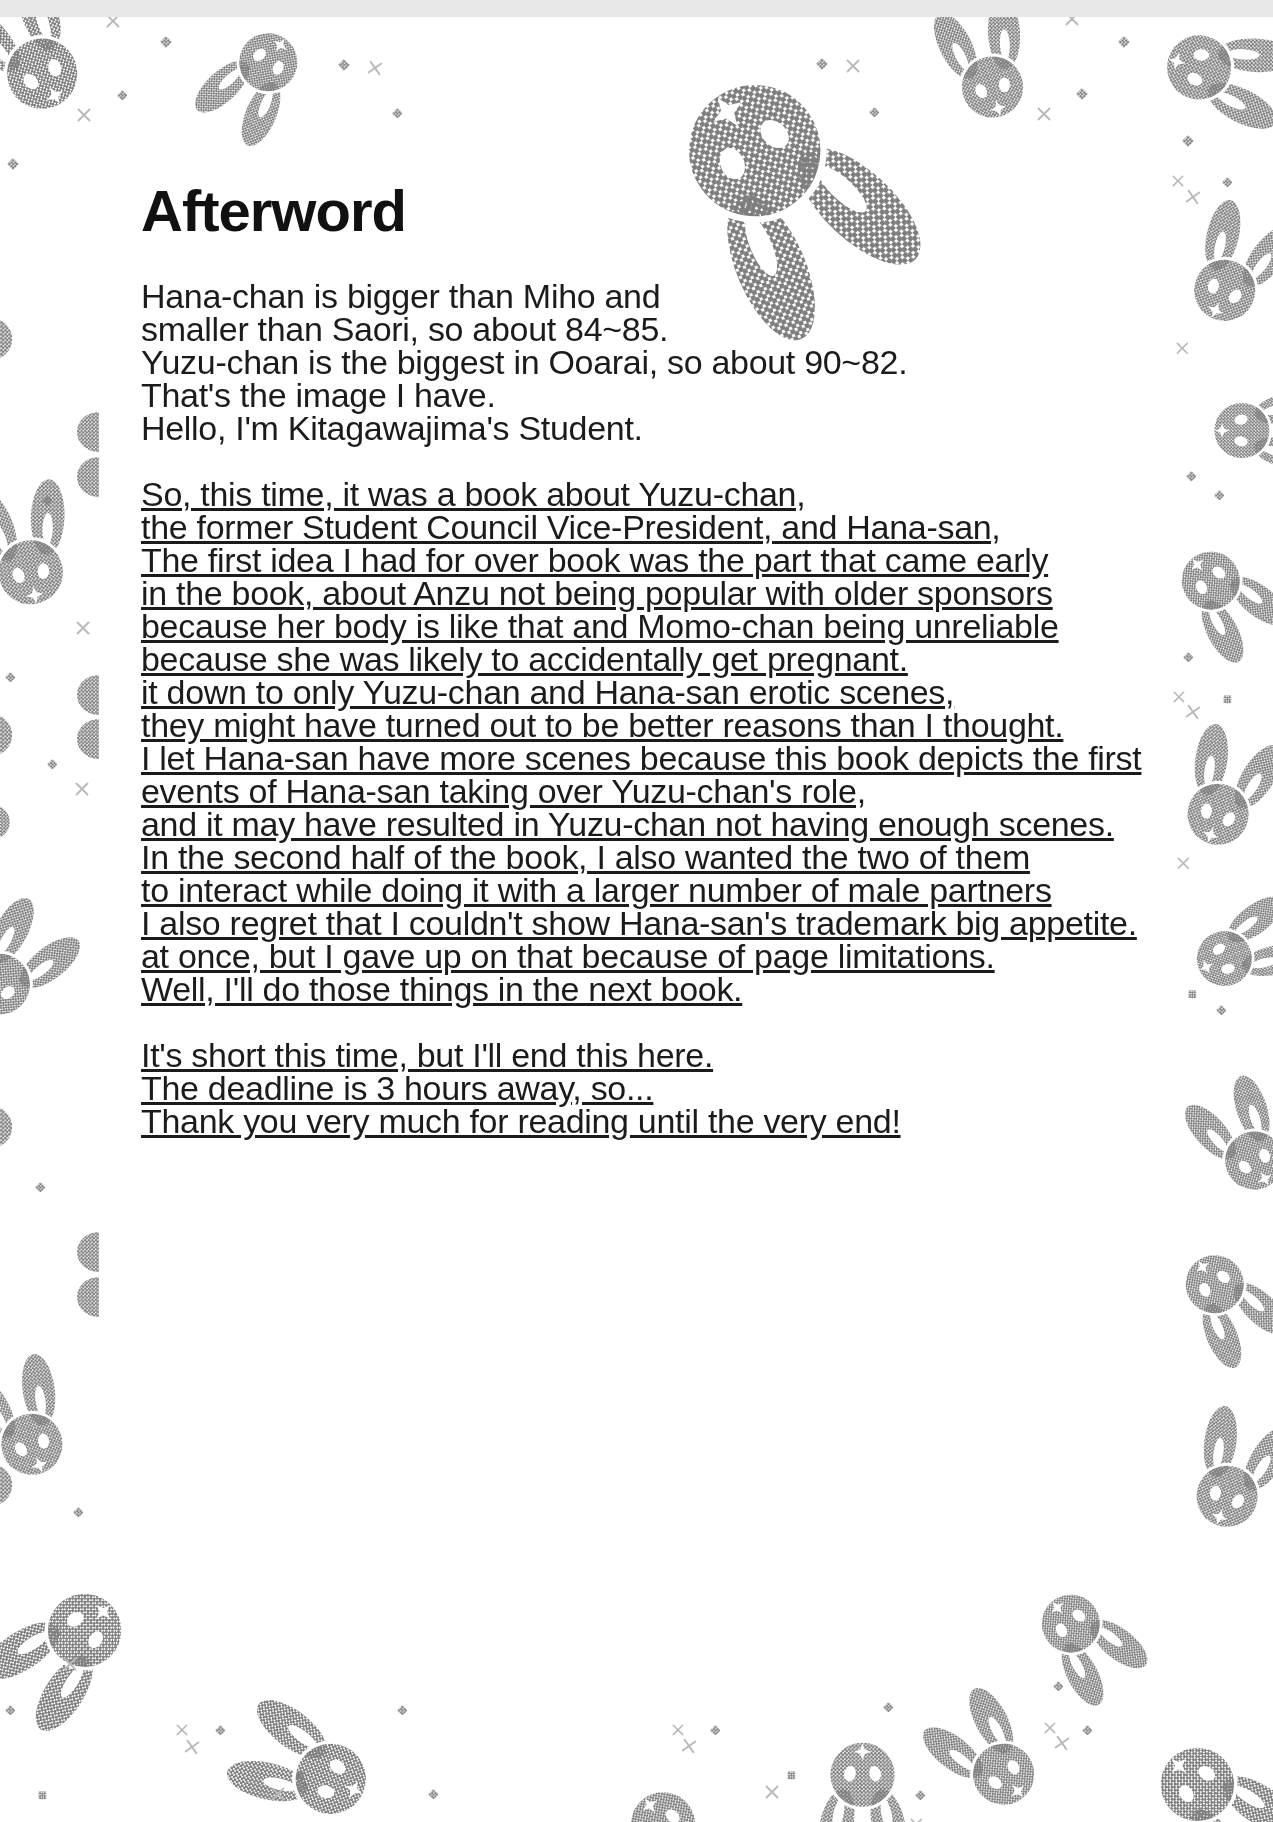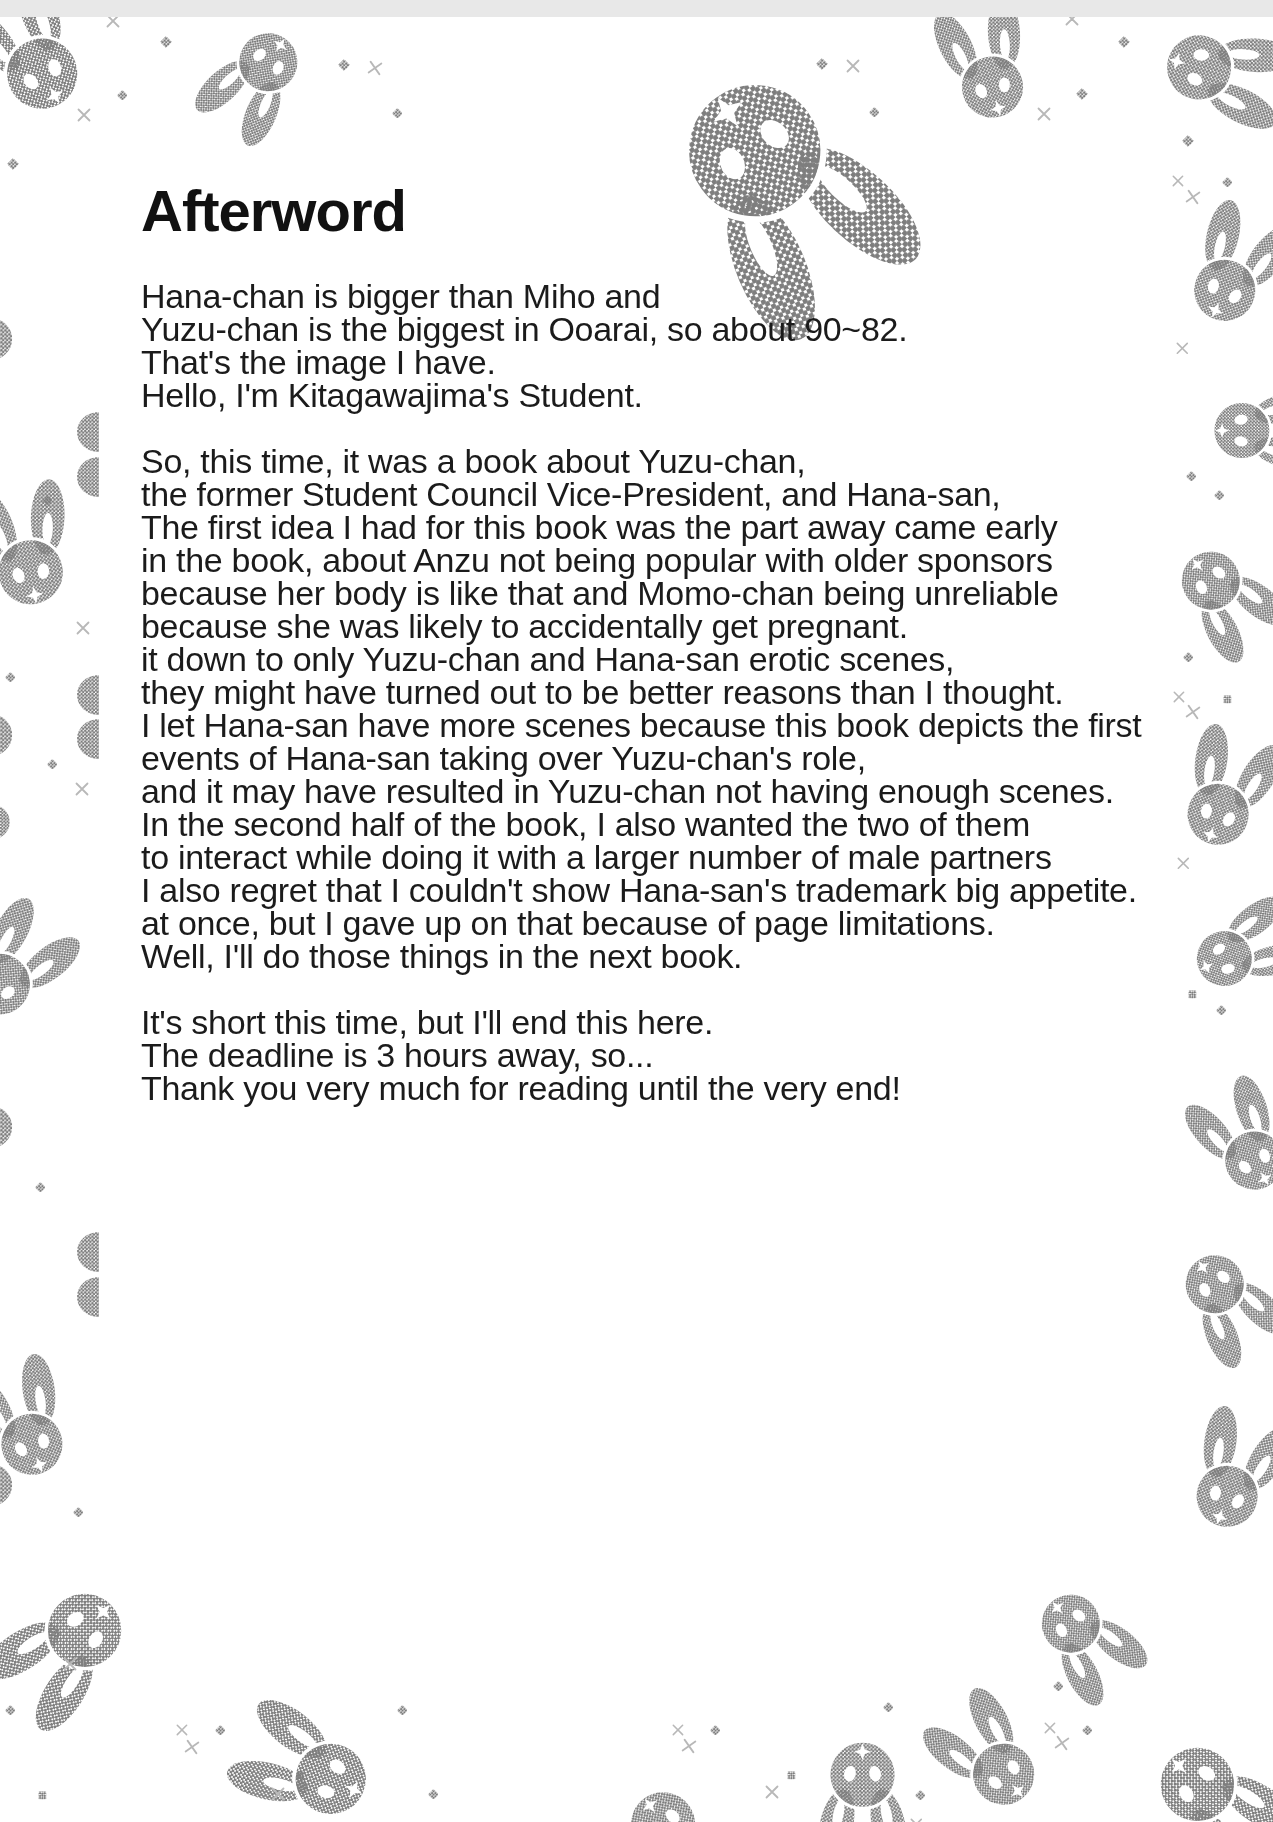--- a/index.html
+++ b/index.html
@@ -25,21 +25,21 @@
     color:#111111;
     line-height:1;
   }
   .body-text{
     font-size:34px;
     line-height:33px;
     letter-spacing:-0.3px;
     color:#1b1b1b;
   }
   .para{margin:0;}
-  .para + .para{margin-top:33px;}
+  .para + .para{margin-top:33px;text-decoration:underline;}
   .line{white-space:nowrap;}
   .defs-svg{position:absolute;width:0;height:0;overflow:hidden;}
 </style>
 </head>
 <body>
 
 <svg class="defs-svg" aria-hidden="true">
   <defs>
     <pattern id="ht" patternUnits="userSpaceOnUse" width="3.6" height="3.6">
       <circle cx="0.9" cy="0.9" r="1.35" fill="#7e7e7e"></circle>
@@ -338,28 +338,29 @@
       </svg>
       <svg class="decor" width="12.6" height="12.6" viewBox="0 0 14 14" style="left: 909.7px; top: 1800.7px; transform: rotate(0deg);">
         <use href="#cross"></use>
       </svg>
     </div>
   <div class="content">
     <h1 class="page-title">Afterword</h1>
     <div class="body-text" id="paragraphs">
         <div class="para">
           <div class="line">Hana-chan is bigger than Miho and</div>
+          <div class="line">smaller than Saori, so about 84~85.</div>
           <div class="line">Yuzu-chan is the biggest in Ooarai, so about 90~82.</div>
           <div class="line">That's the image I have.</div>
           <div class="line">Hello, I'm Kitagawajima's Student.</div>
         </div>
         <div class="para">
           <div class="line">So, this time, it was a book about Yuzu-chan,</div>
           <div class="line">the former Student Council Vice-President, and Hana-san,</div>
-          <div class="line">The first idea I had for this book was the part away came early</div>
+          <div class="line">The first idea I had for over book was the part that came early</div>
           <div class="line">in the book, about Anzu not being popular with older sponsors</div>
           <div class="line">because her body is like that and Momo-chan being unreliable</div>
           <div class="line">because she was likely to accidentally get pregnant.</div>
           <div class="line">it down to only Yuzu-chan and Hana-san erotic scenes,</div>
           <div class="line">they might have turned out to be better reasons than I thought.</div>
           <div class="line">I let Hana-san have more scenes because this book depicts the first</div>
           <div class="line">events of Hana-san taking over Yuzu-chan's role,</div>
           <div class="line">and it may have resulted in Yuzu-chan not having enough scenes.</div>
           <div class="line">In the second half of the book, I also wanted the two of them</div>
           <div class="line">to interact while doing it with a larger number of male partners</div>

